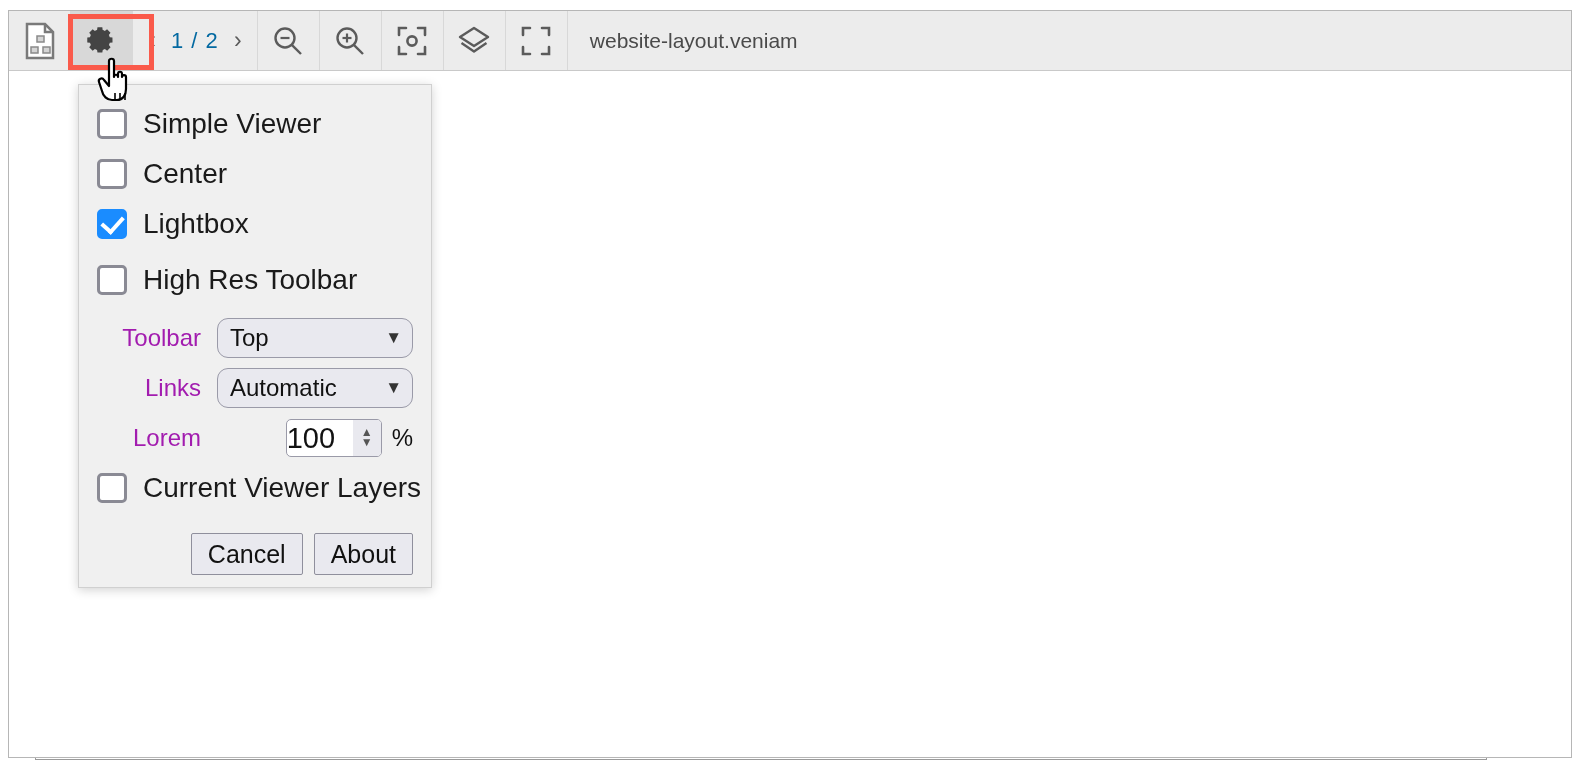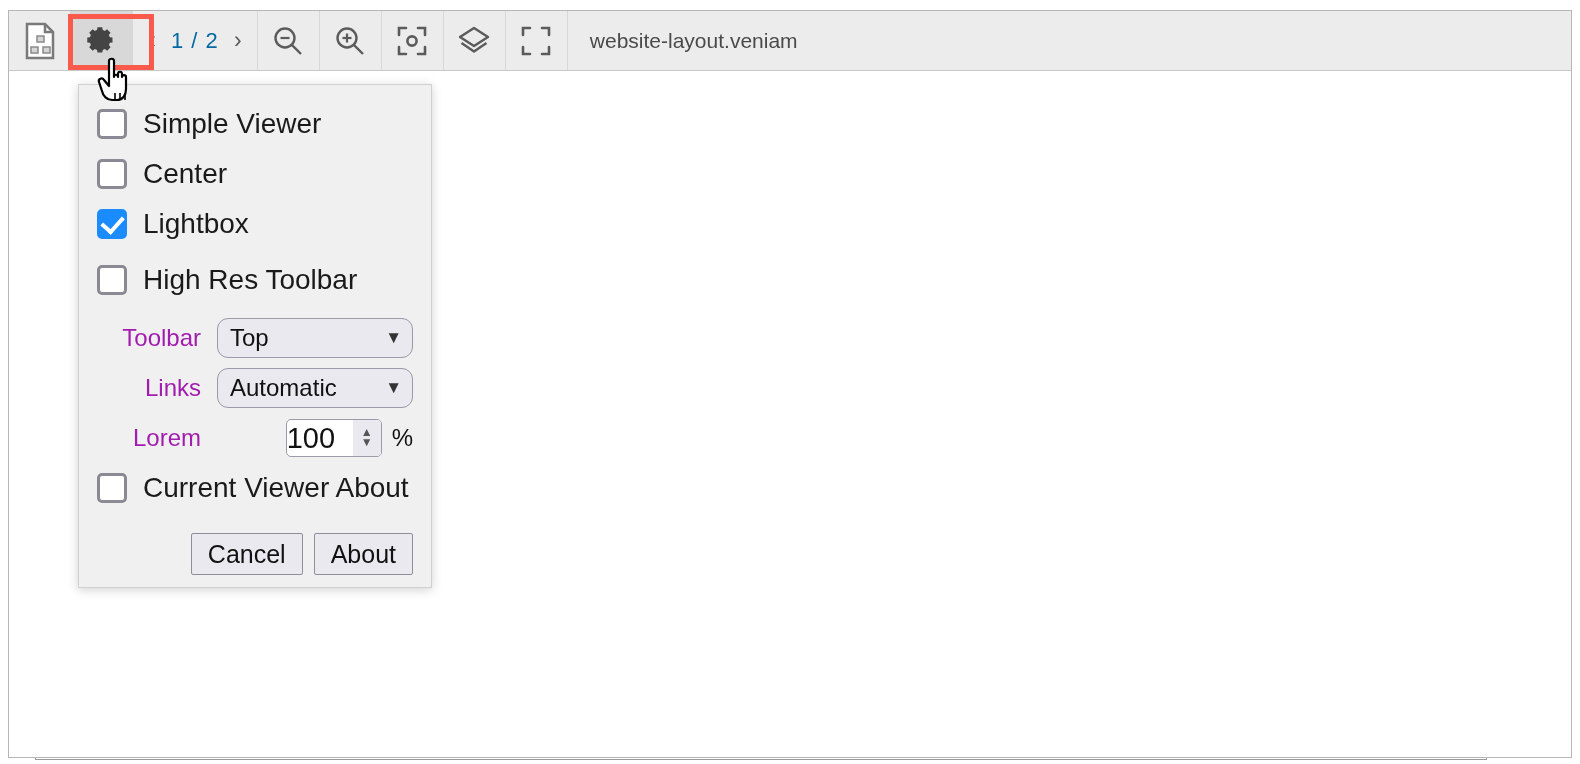--- a/index.html
+++ b/index.html
@@ -369,21 +369,21 @@
               <span style="font-size:12px;">▼</span>
           </span>
         </div>
         <span class="pct">%</span>
       </div>
     </div>
 
 
     <div class="dd-row">
       <div class="cb"></div>
-      <div class="dd-label">Current Viewer About</div>
+      <div class="dd-label">Current Viewer Layers</div>
     </div>
 
     <div class="dd-footer">
       <div class="dd-btn">Cancel</div>
       <div class="dd-btn">About</div>
     </div>
   </div>
 
   <svg class="cursor" viewBox="0 0 48 52">
     <path d="M14 6 c0-3 5-3 5 0 v16 c0-3 4-3 4 0 v-3 c0-3 4-3 4 0 v3 c0-2.5 4-2.5 4 0 v12

